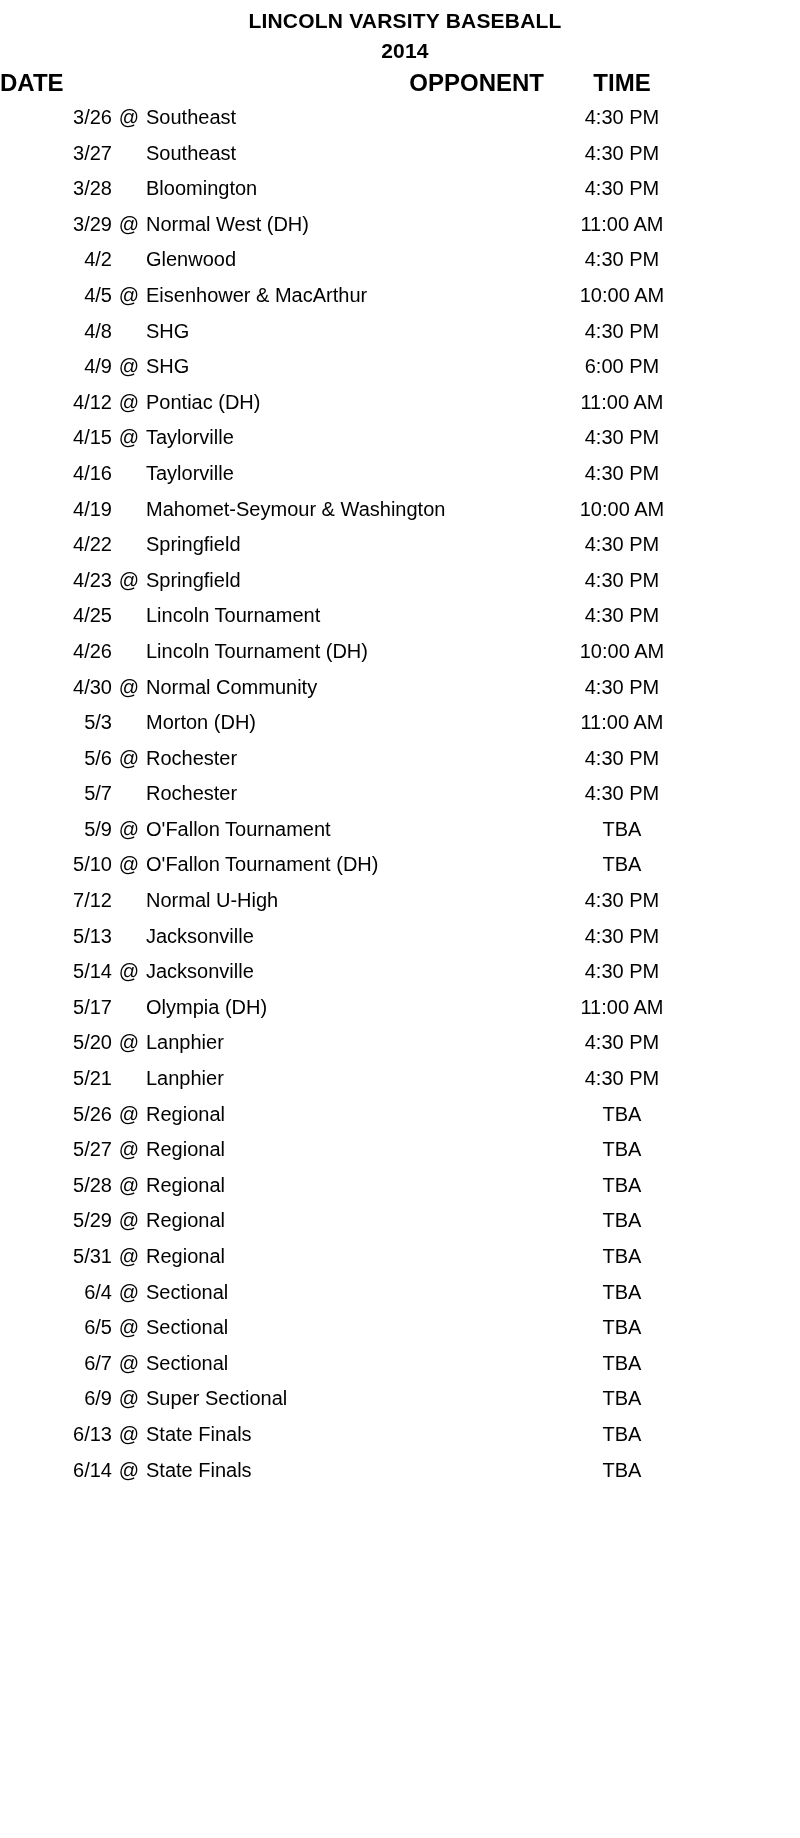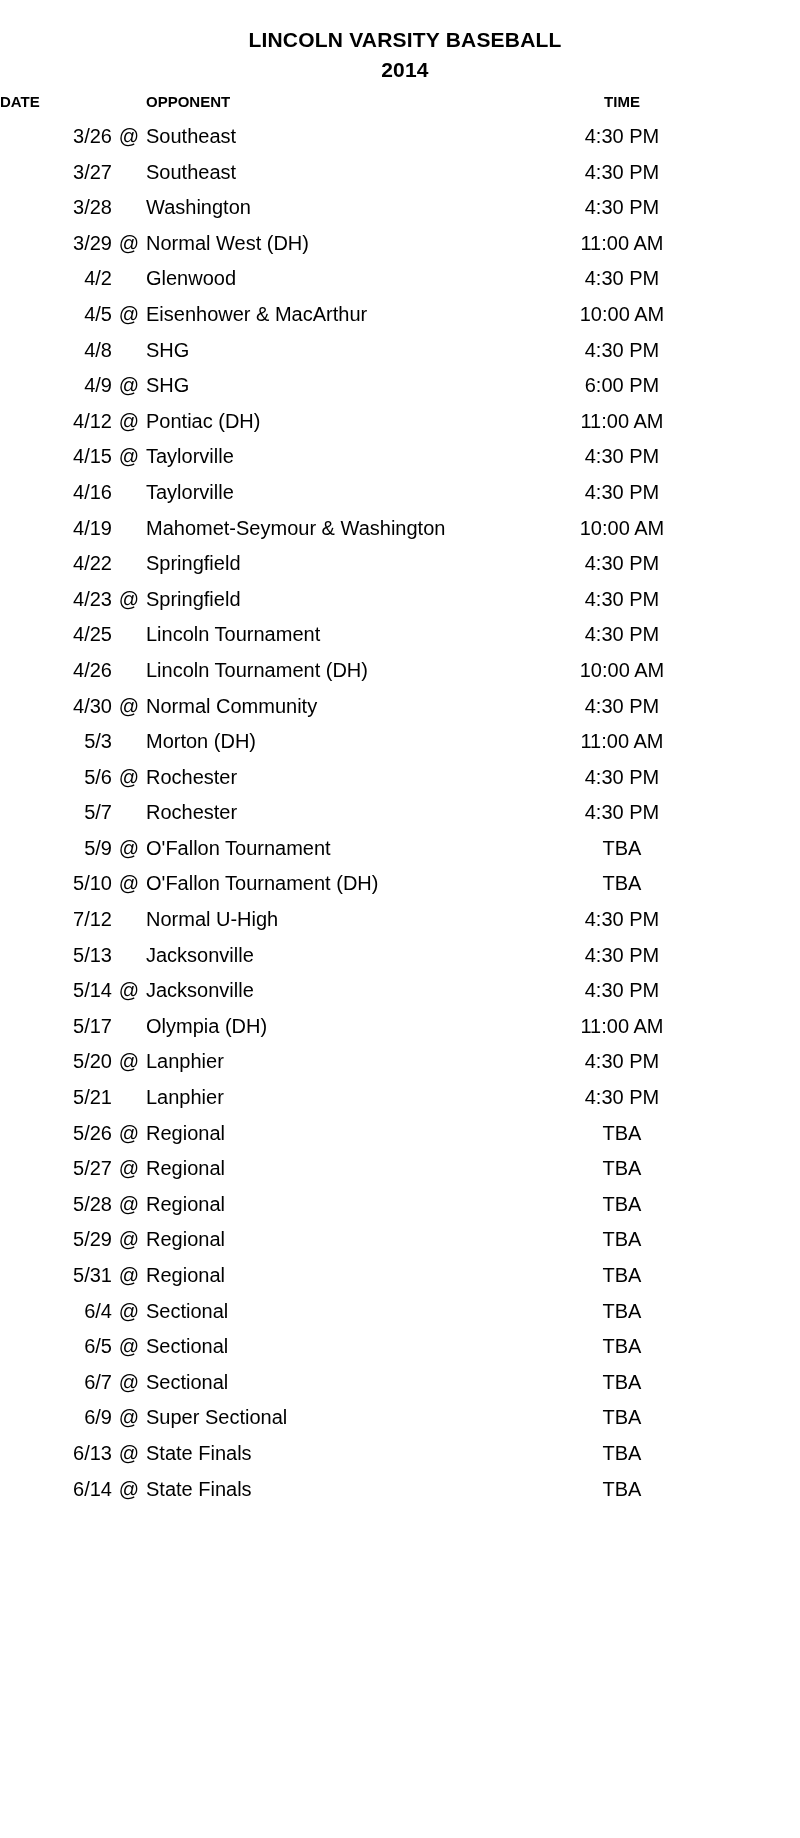--- a/index.html
+++ b/index.html
@@ -8,22 +8,21 @@
     background: #ffffff;
   }
   body {
     width: 800px;
     font-family: "Liberation Sans", sans-serif;
     color: #000000;
   }
   .page {
     width: 800px;
     box-sizing: border-box;
-    padding: 17px 0 0 0;
-    margin-top: 8px;
+    padding: 6px 0 0 0;
   }
   .title-block {
     text-align: center;
     font-weight: bold;
     font-size: 21px;
     line-height: 30px;
     letter-spacing: 0.2px;
     padding-left: 10px;
   }
   .title-line-1 { display: block; }
@@ -35,27 +34,27 @@
     margin: 0;
     table-layout: fixed;
   }
   table.schedule th,
   table.schedule td {
     padding: 0;
     vertical-align: middle;
   }
   thead th {
     font-weight: bold;
-    font-size: 15px;
+    font-size: 24px;
     line-height: 34px;
     padding-top: 4px;
   }
   th.col-date { width: 112px; text-align: left; padding-left: 18px; }
   th.col-at   { width: 34px;  text-align: center; }
-  th.col-opp  { width: 398px; text-align: left; padding-left: 0px; }
+  th.col-opp  { width: 398px; text-align: right; padding-left: 0px; }
   th.col-time { width: 156px; }
 
   tbody td {
     font-size: 20px;
     line-height: 35.6px;
     height: 35.6px;
   }
   td.date {
     text-align: right;
     padding-right: 6px;
@@ -105,21 +104,21 @@
         </tr>
         <tr>
           <td class="date">3/27</td>
           <td class="at"></td>
           <td class="opp">Southeast</td>
           <td class="time">4:30 PM</td>
         </tr>
         <tr>
           <td class="date">3/28</td>
           <td class="at"></td>
-          <td class="opp">Washington</td>
+          <td class="opp">Bloomington</td>
           <td class="time">4:30 PM</td>
         </tr>
         <tr>
           <td class="date">3/29</td>
           <td class="at">@</td>
           <td class="opp">Normal West (DH)</td>
           <td class="time">11:00 AM</td>
         </tr>
         <tr>
           <td class="date">4/2</td>

